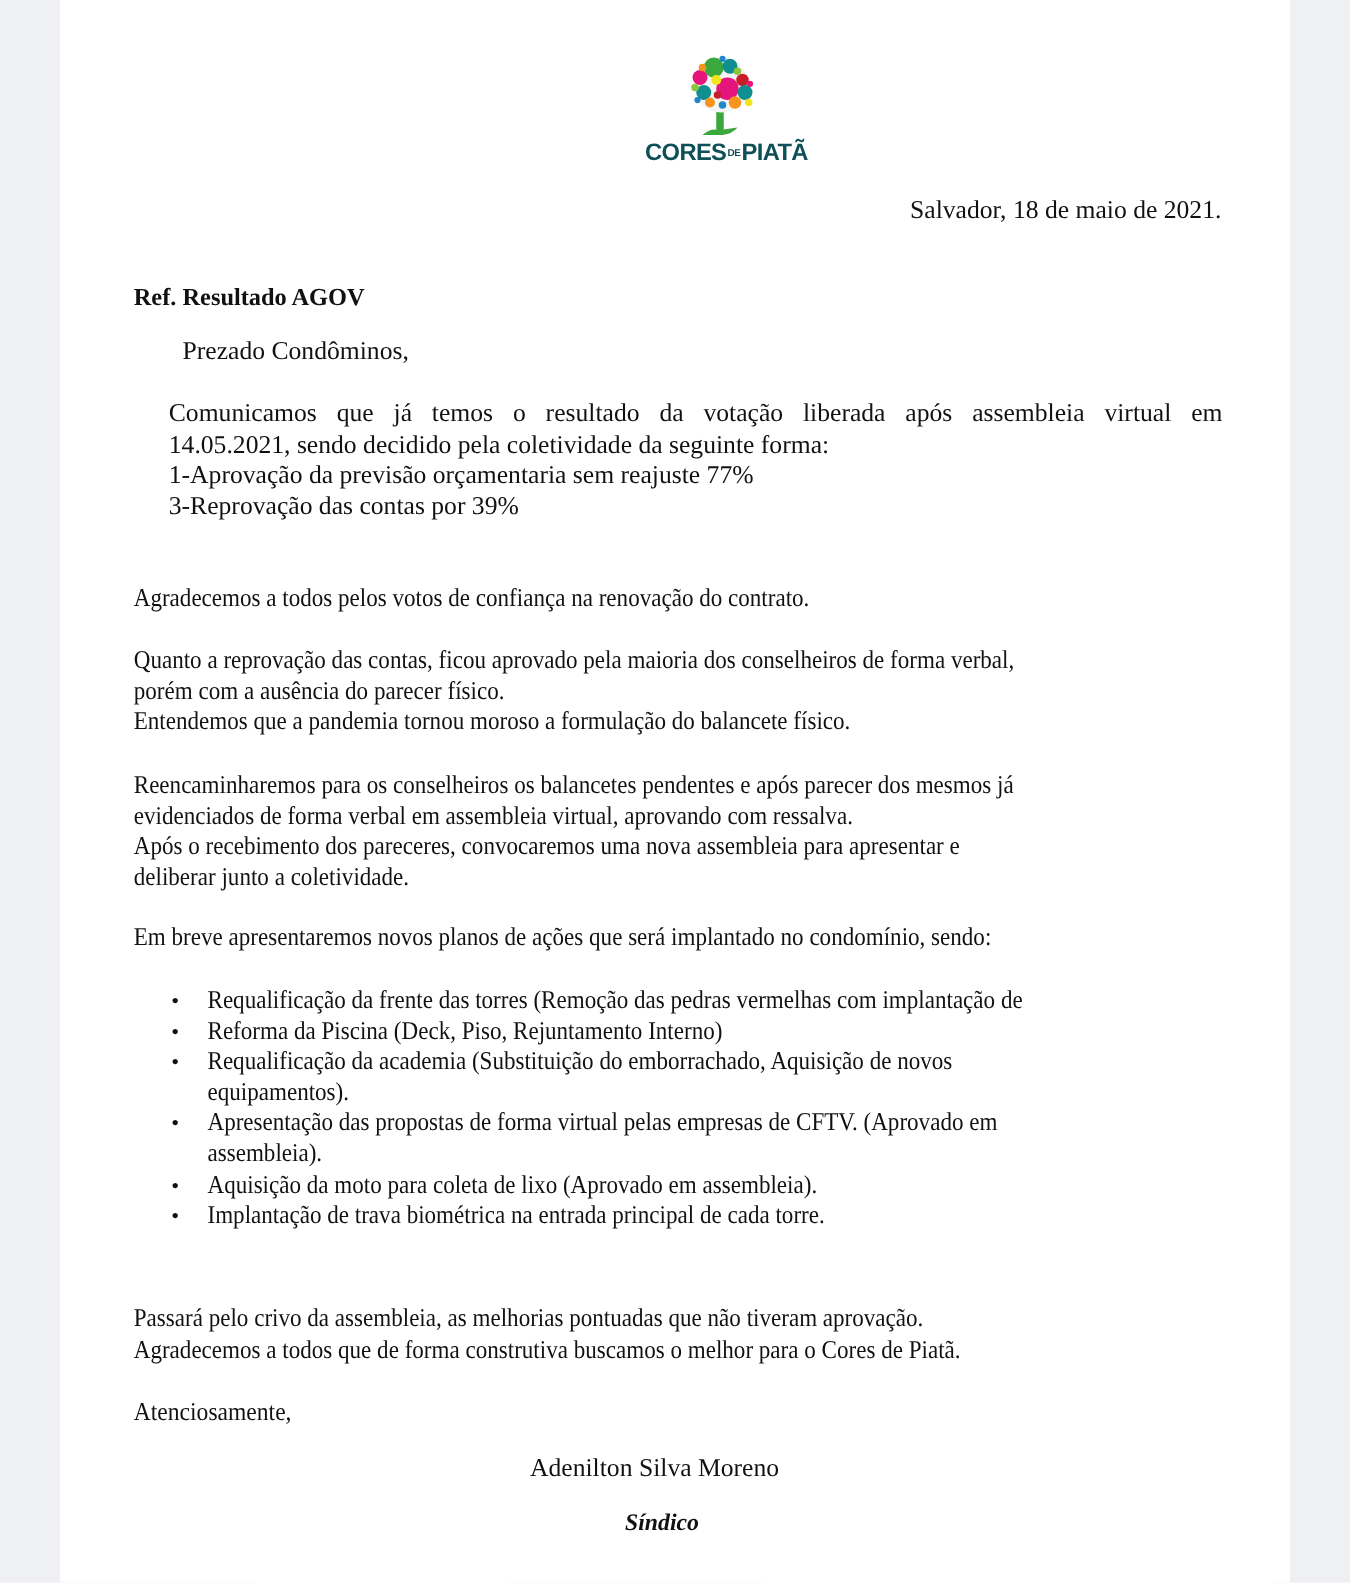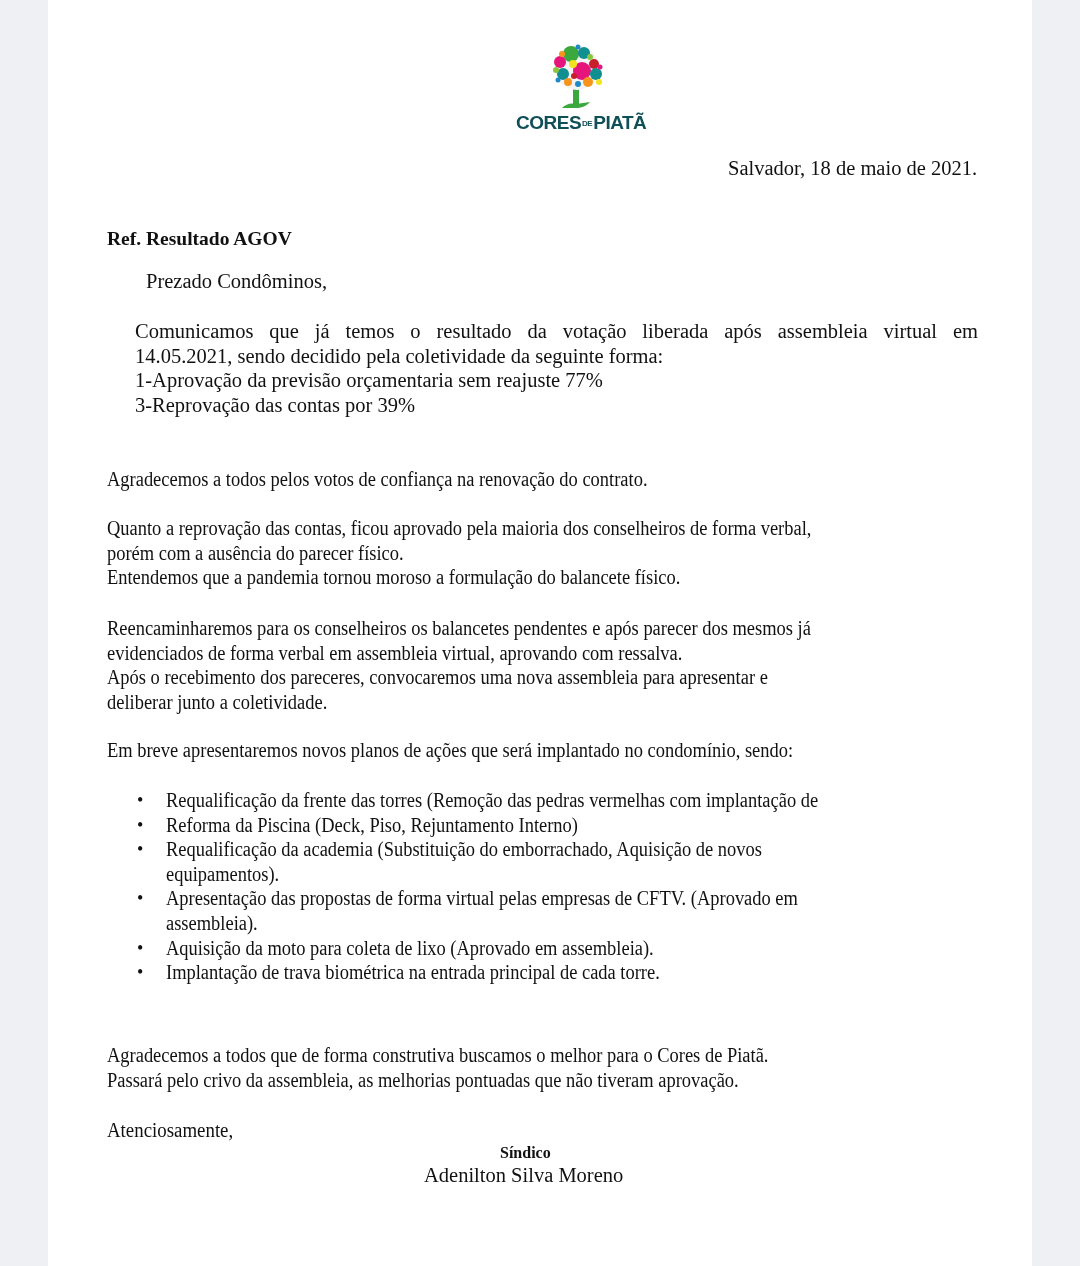--- a/index.html
+++ b/index.html
@@ -121,24 +121,24 @@
       <span class="bullet">•</span>
       <span class="line"><span class="cond" style="transform:scaleX(0.9);">Aquisição da moto para coleta de lixo (Aprovado em assembleia).</span></span>
     </li>
     <li>
       <span class="bullet">•</span>
       <span class="line"><span class="cond" style="transform:scaleX(0.9);">Implantação de trava biométrica na entrada principal de cada torre.</span></span>
     </li>
   </ul>
 
   <div class="abs txt" style="left:59px; top:1043px;">
+    <span class="line"><span class="cond" style="transform:scaleX(0.9);">Passará pelo crivo da assembleia, as melhorias pontuadas que não tiveram aprovação.</span></span>
     <span class="line"><span class="cond" style="transform:scaleX(0.9);">Agradecemos a todos que de forma construtiva buscamos o melhor para o Cores de Piatã.</span></span>
-    <span class="line"><span class="cond" style="transform:scaleX(0.9);">Passará pelo crivo da assembleia, as melhorias pontuadas que não tiveram aprovação.</span></span>
   </div>
 
   <div class="abs txt" style="left:59px; top:1118px;">
     <span class="cond" style="transform:scaleX(0.92);">Atenciosamente,</span>
   </div>
 
   <div class="abs txt" style="left:376px; top:1163px;">Adenilton Silva Moreno</div>
-  <div class="abs bold" style="left:452px; top:1144px; font-size:16px;">Síndico</div>
+  <div class="abs bold" style="left:452px; top:1208px; font-size:19px;font-style:italic;">Síndico</div>
 
 </div>
 
 </body></html>

